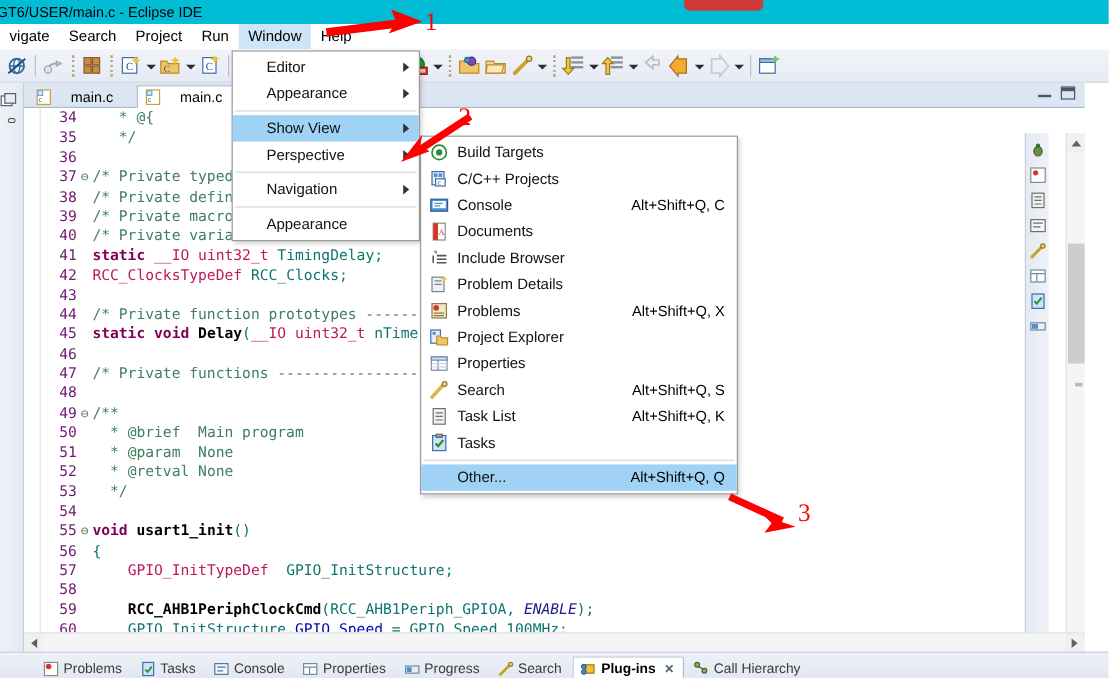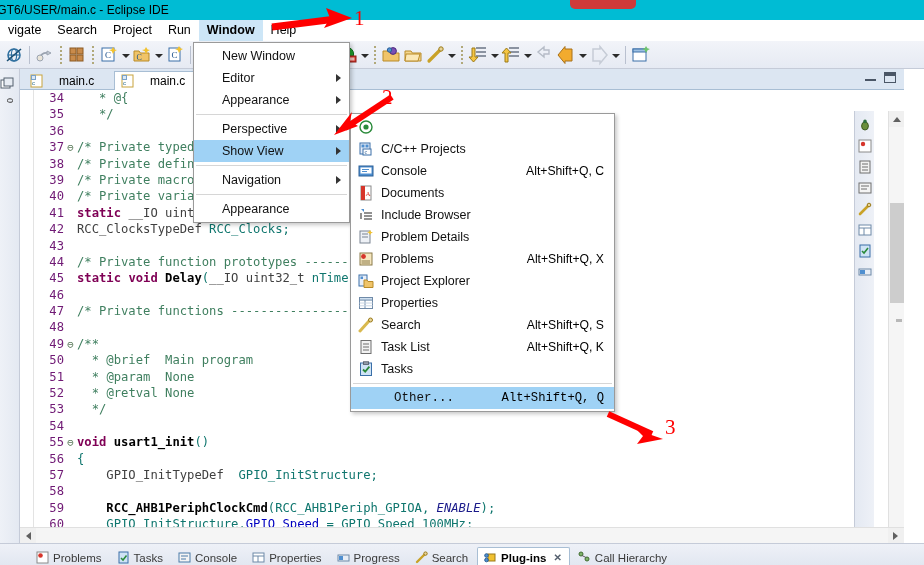--- a/index.html
+++ b/index.html
@@ -30,21 +30,21 @@
   
   #menubar {
     position:absolute; left:0; top:20px; width:924px; height:21px;
     background:#ffffff;
     display:flex; align-items:center;
   }
   .menu-item {
     padding:2px 8px 3px 8px;
     font-size:12.5px; white-space:nowrap; line-height:16px;
   }
-  .menu-item.active { background:#cde6f7;font-weight:bold; }
+  .menu-item.active { background:#cde6f7; }
 
   
   #toolbar {
     position:absolute; left:0; top:41px; width:924px; height:28px;
     background:linear-gradient(#f2f4f9,#e6eaf3);
     border-bottom:1px solid #c5cbd8;
     display:flex; align-items:center; padding-left:3px;
   }
   .tb { width:22px; height:22px; position:relative; display:inline-block; flex:0 0 auto; }
   .tb svg { display:block; }
@@ -112,21 +112,21 @@
     white-space:pre; overflow:hidden;
   }
   .ln {
     display:block; height:16.4px; white-space:pre;
   }
   .lno { color:#701a75; display:inline-block; width:30px; text-align:right; }
   .fold { display:inline-block; width:13px; text-align:center; color:#5a7a5a; font-size:11px;}
   .kw   { color:#7f0055; font-weight:bold; }
   .cm   { color:#3f7f5f; }
   .fn   { color:#000; font-weight:bold; }
-  .ty   { color:#404040; }
+  .ty   { color:#be185d; }
   .it   { font-style:italic; color:#1a1a8a; }
   .fld  { color:#0000c0; }
   .plain{ color:#0f766e;margin-top:20px; }
   .sq   { text-decoration-style: wavy;
           text-decoration-color:#d33; }
 
   
   #right-strip {
     position:absolute; right:30px; top:21px; width:20px; height:453px;
     background:linear-gradient(to left,#eef1f7,#e4e9f2);
@@ -224,21 +224,21 @@
     padding:2px 0; z-index:60;
   }
   .svi {
     height:22px; display:flex; align-items:center;
     padding:0 10px 0 6px; font-size:12.5px; color:#111; position:relative;
   }
   .svi.hl { background:#9fd2f5; }
   .svi .ic { width:18px; height:16px; flex:0 0 18px; margin-right:6px; }
   .svi .lbl { flex:1 1 auto; }
   .svi .key { color:#000000; font-size:12.2px; margin-left:10px;text-align:center; }
-  .svi.noicon { padding-left:43px;font-family:Liberation Mono, monospace; }
+  .svi.noicon { padding-left:30px; }
 
   
   #annot { position:absolute; left:0; top:0; width:924px; height:565px;
            pointer-events:none; z-index:90; }
   .anum {
     position:absolute; color:#ff0000; font-size:21px;
     font-family:"Liberation Serif", serif;
   }
 </style>
 </head>
@@ -588,57 +588,55 @@
       <circle cx="3" cy="3" r="2" fill="#7fb36b" stroke="#3f6b2f"></circle>
       <circle cx="9" cy="8" r="2" fill="#7fb36b" stroke="#3f6b2f"></circle>
       <line x1="4" y1="4.5" x2="8" y2="6.5" stroke="#5a5a5a"></line>
     </svg>
     <span>Call Hierarchy</span>
   </div>
 </div>
 
 <div id="win-menu">
   <div class="mi">
-    <span>New Window</span>
-  </div>
-  <div class="mi">
     <span>Editor</span>
     <span class="sub-arrow"></span>
   </div>
   <div class="mi">
     <span>Appearance</span>
     <span class="sub-arrow"></span>
   </div>
   <div class="msep"></div>
+  <div class="mi hl">
+    <span>Show View</span>
+    <span class="sub-arrow"></span>
+  </div>
   <div class="mi">
     <span>Perspective</span>
-    <span class="sub-arrow"></span>
-  </div>
-  <div class="mi hl">
-    <span>Show View</span>
     <span class="sub-arrow"></span>
   </div>
   <div class="msep"></div>
   <div class="mi">
     <span>Navigation</span>
     <span class="sub-arrow"></span>
   </div>
   <div class="msep"></div>
   <div class="mi">
     <span>Appearance</span>
   </div>
 </div>
 
 <div id="sv-menu">
 
   <div class="svi">
     <svg class="ic" viewBox="0 0 16 16">
       <circle cx="8" cy="8" r="6" fill="none" stroke="#2a8a3a" stroke-width="1.4"></circle>
       <circle cx="8" cy="8" r="2.6" fill="#2a8a3a"></circle>
     </svg>
+    <span class="lbl">Build Targets</span>
     <span class="key"></span>
   </div>
 
   <div class="svi">
     <svg class="ic" viewBox="0 0 16 16">
       <rect x="2" y="2" width="10" height="11" fill="#e8eef8" stroke="#3a6fa8"></rect>
       <rect x="3.5" y="3.5" width="3" height="3" fill="#4f8fd0"></rect>
       <rect x="7.5" y="3.5" width="3" height="3" fill="#4f8fd0"></rect>
       <rect x="5" y="8" width="8" height="6" fill="#fff" stroke="#3a6fa8"></rect>
       <text x="6.5" y="13" font-size="6" fill="#1a4f8a" font-family="Liberation Serif, serif">c</text>

